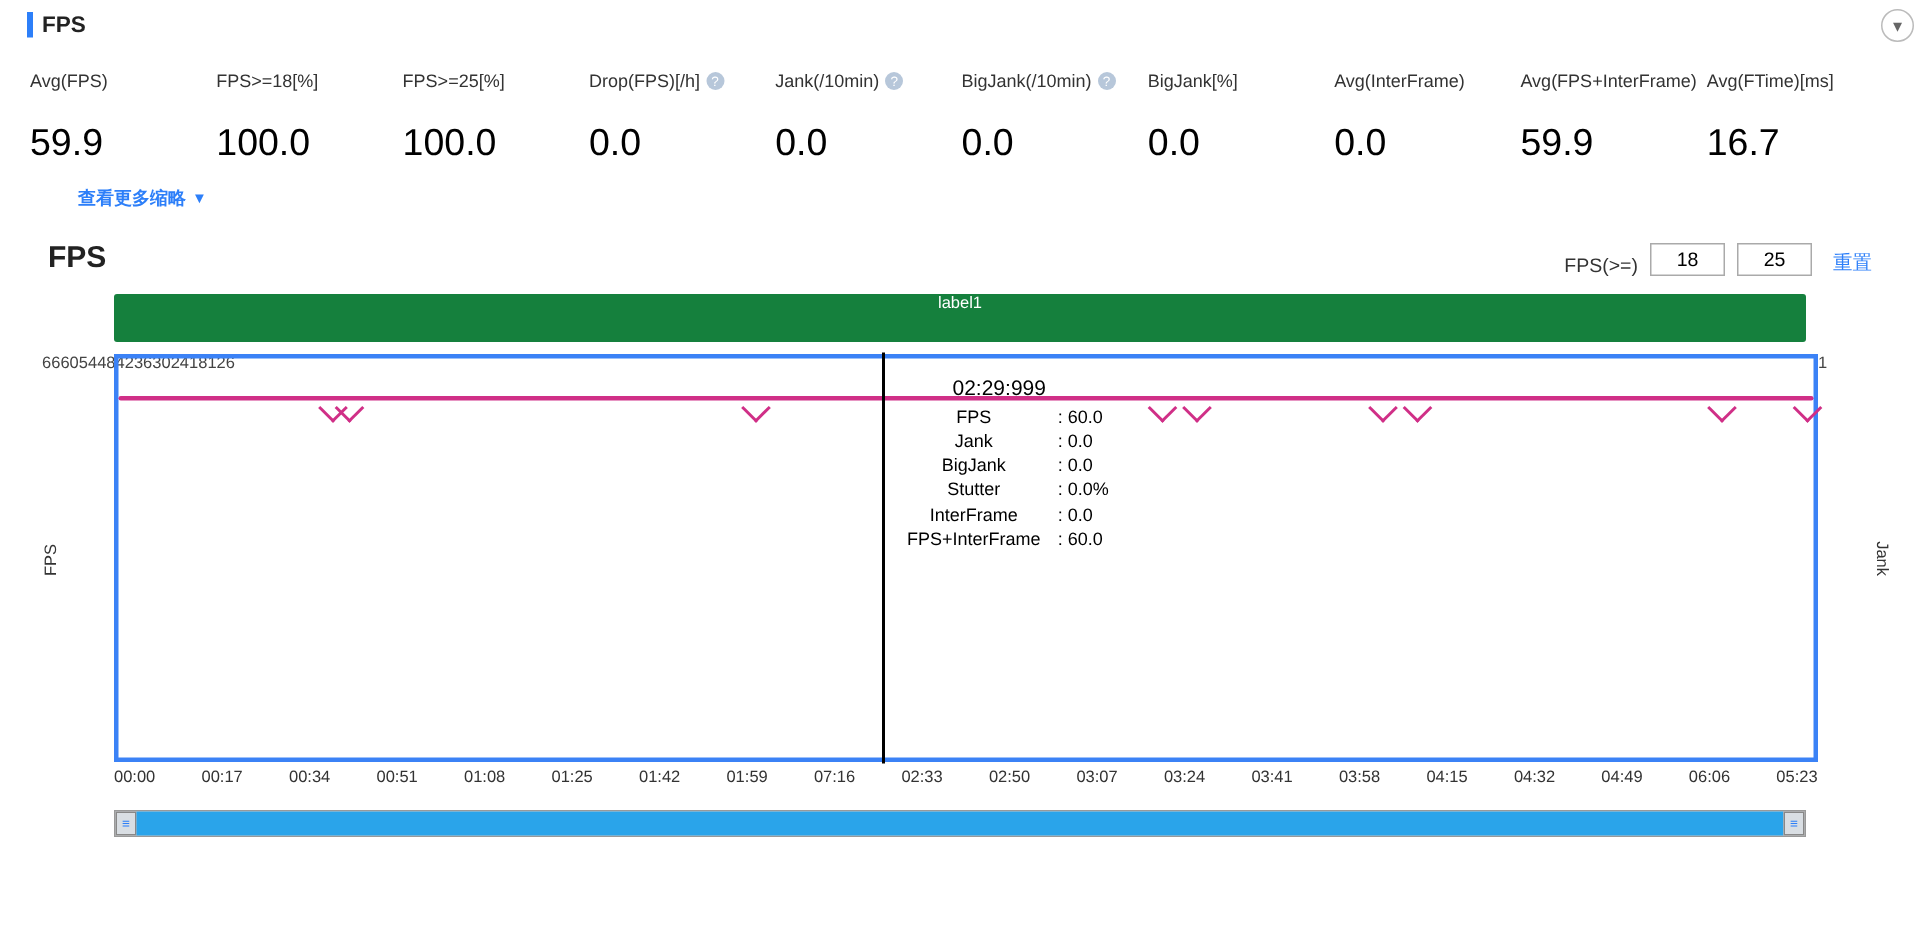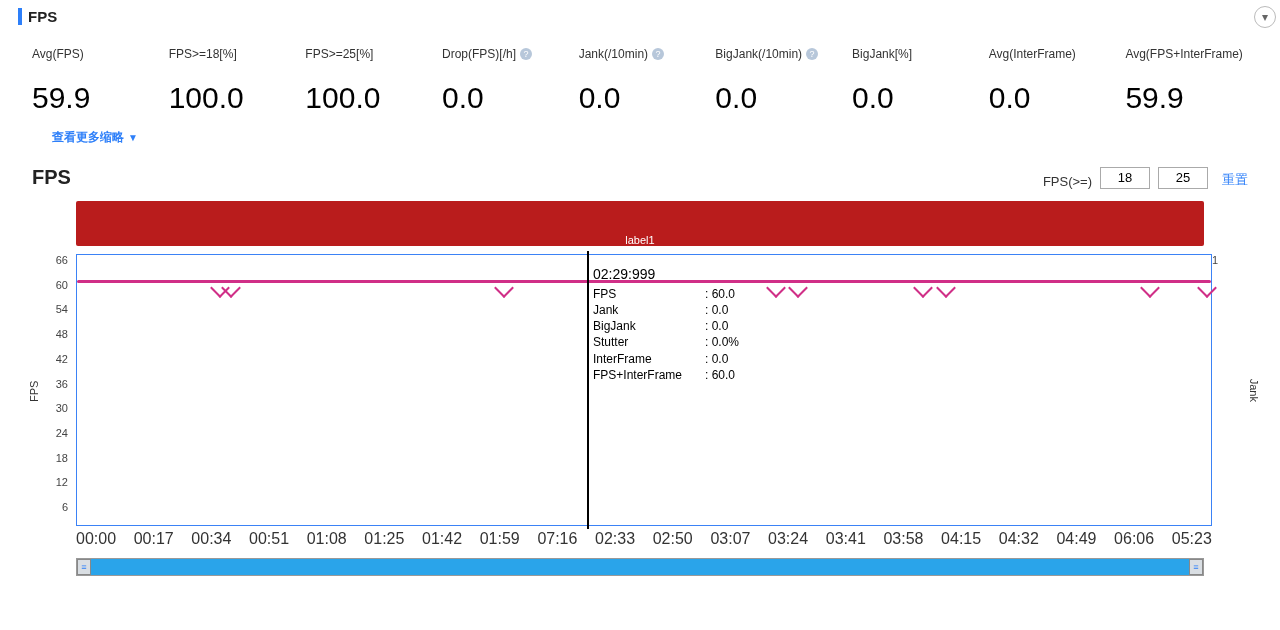--- a/index.html
+++ b/index.html
@@ -35,21 +35,21 @@
     color: #666;
     font-size: 12px;
     cursor: pointer;
     position: absolute;
     right: 4px; top: 6px;
     background: #fff;
   }
 
   .metrics-row {
     display: flex;
-    padding: 18px 18px 0 32px;
+    padding: 18px 18px 0 20px;
   }
   .metric {
     display: flex;
     flex-direction: column;
     align-items: flex-start;
     flex: 1 1 0;
     min-width: 0;
   }
   .metric-label {
     font-size: 12px;
@@ -63,21 +63,21 @@
     display: inline-flex;
     width: 12px; height: 12px;
     border-radius: 50%;
     background: #b7c7da;
     color: #fff;
     font-size: 9px;
     align-items: center; justify-content: center;
     margin-left: 2px;
   }
   .metric-value {
-    font-size: 30px;
+    font-size: 25px;
     font-weight: 400;
     color: #000;
     margin-top: 20px;
   }
   .more-link {
     color: #2d7ff9;
     font-size: 12px;
     margin: 14px 0 0 52px;
     cursor: pointer;
     display: inline-flex;
@@ -113,53 +113,54 @@
     font-size: 13px;
   }
   .reset-link {
     color: #2d7ff9;
     cursor: pointer;
     margin-left: 6px;
   }
 
   .red-banner {
     margin: 6px 76px 0 76px;
-    height: 45px;
-    background: #b91c1c;
+    height: 32px;
+    background: #15803d;
     border-radius: 2px;
     display: flex;
-    align-items: flex-end;
+    align-items: flex-start;
     justify-content: center;
     color: #fff;
     font-size: 11px;
   }
 
   .chart-wrap {
     position: relative;
     margin: 8px 28px 0 28px;
     height: 296px;
   }
   .y-left-labels, .y-right-labels {
     position: absolute;
     top: 0; bottom: 24px;
     width: 44px;
     display: flex;
-    flex-direction: column;
+    flex-direction: row;
     justify-content: space-between;
     font-size: 11px;
     color: #444;
     text-align: right;
     padding-right: 4px;
   }
   .y-right-labels { right: 0; text-align: left; padding-left: 4px; padding-right: 0;}
   .y-right-labels div { text-align: left; }
   .plot-area {
     position: absolute;
     left: 48px; right: 40px; top: 0; bottom: 24px;
-    border: 1px solid #3b82f6;
+    border: 3px solid #3b82f6;
+    text-align: center;
   }
   .cursor-line {
     position: absolute;
     top: -4px; bottom: -4px;
     left: 45%;
     width: 2px;
     background: #000;
   }
   .tooltip {
     position: absolute;
@@ -190,21 +191,21 @@
     transform: rotate(45deg);
     top: 26px;
     background: transparent;
   }
   .x-labels {
     position: absolute;
     left: 48px; right: 40px; bottom: 0;
     height: 20px;
     display: flex;
     justify-content: space-between;
-    font-size: 16px;
+    font-size: 11px;
     color: #333;
   }
   .ylabel-left {
     position: absolute;
     left: 6px; top: 50%;
     transform: translateY(-50%) rotate(-90deg);
     transform-origin: left center;
     font-size: 11px;
     color: #333;
   }
@@ -280,20 +281,24 @@
       <div class="metric-label">BigJank[%]</div>
       <div class="metric-value">0.0</div>
     </div>
     <div class="metric">
       <div class="metric-label">Avg(InterFrame)</div>
       <div class="metric-value">0.0</div>
     </div>
     <div class="metric">
       <div class="metric-label">Avg(FPS+InterFrame)</div>
       <div class="metric-value">59.9</div>
+    </div>
+    <div class="metric">
+      <div class="metric-label">Avg(FTime)[ms]</div>
+      <div class="metric-value">16.7</div>
     </div>
   </div>
 
 <div class="more-link">
   <span>查看更多缩略</span>
   <span class="caret">▼</span>
 </div>
 
 <div class="chart-header">
   <div class="chart-title">FPS</div>

